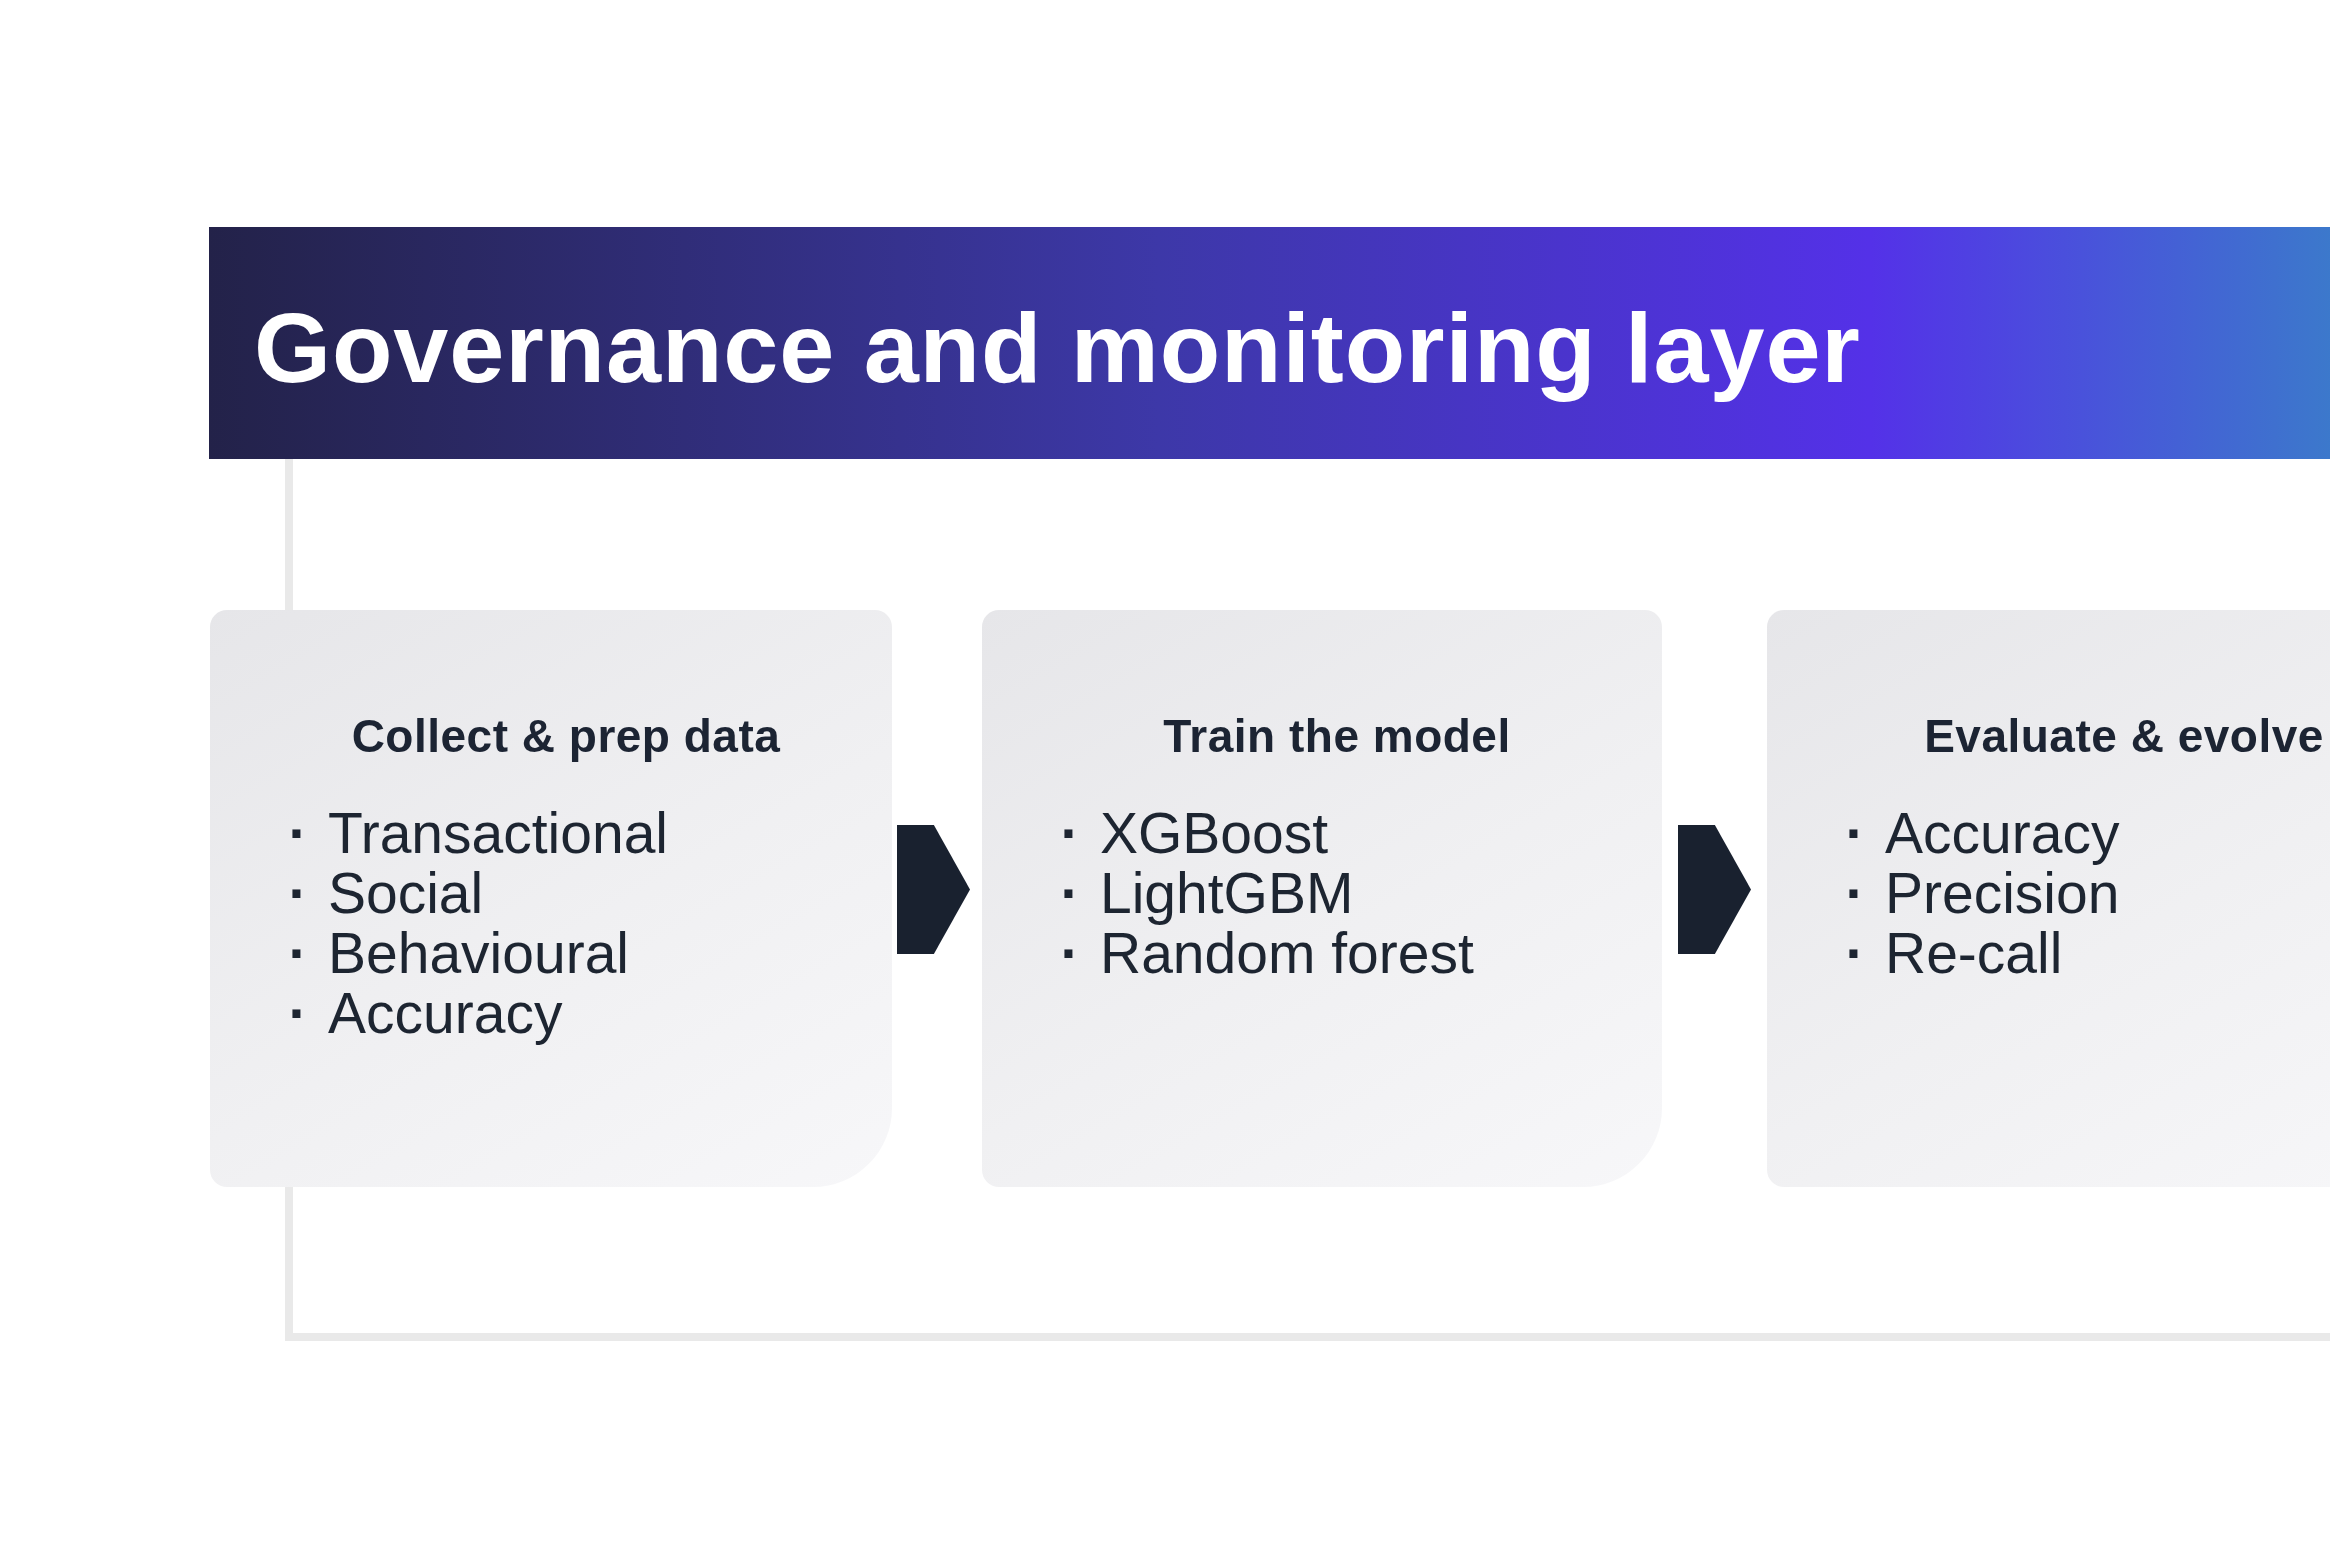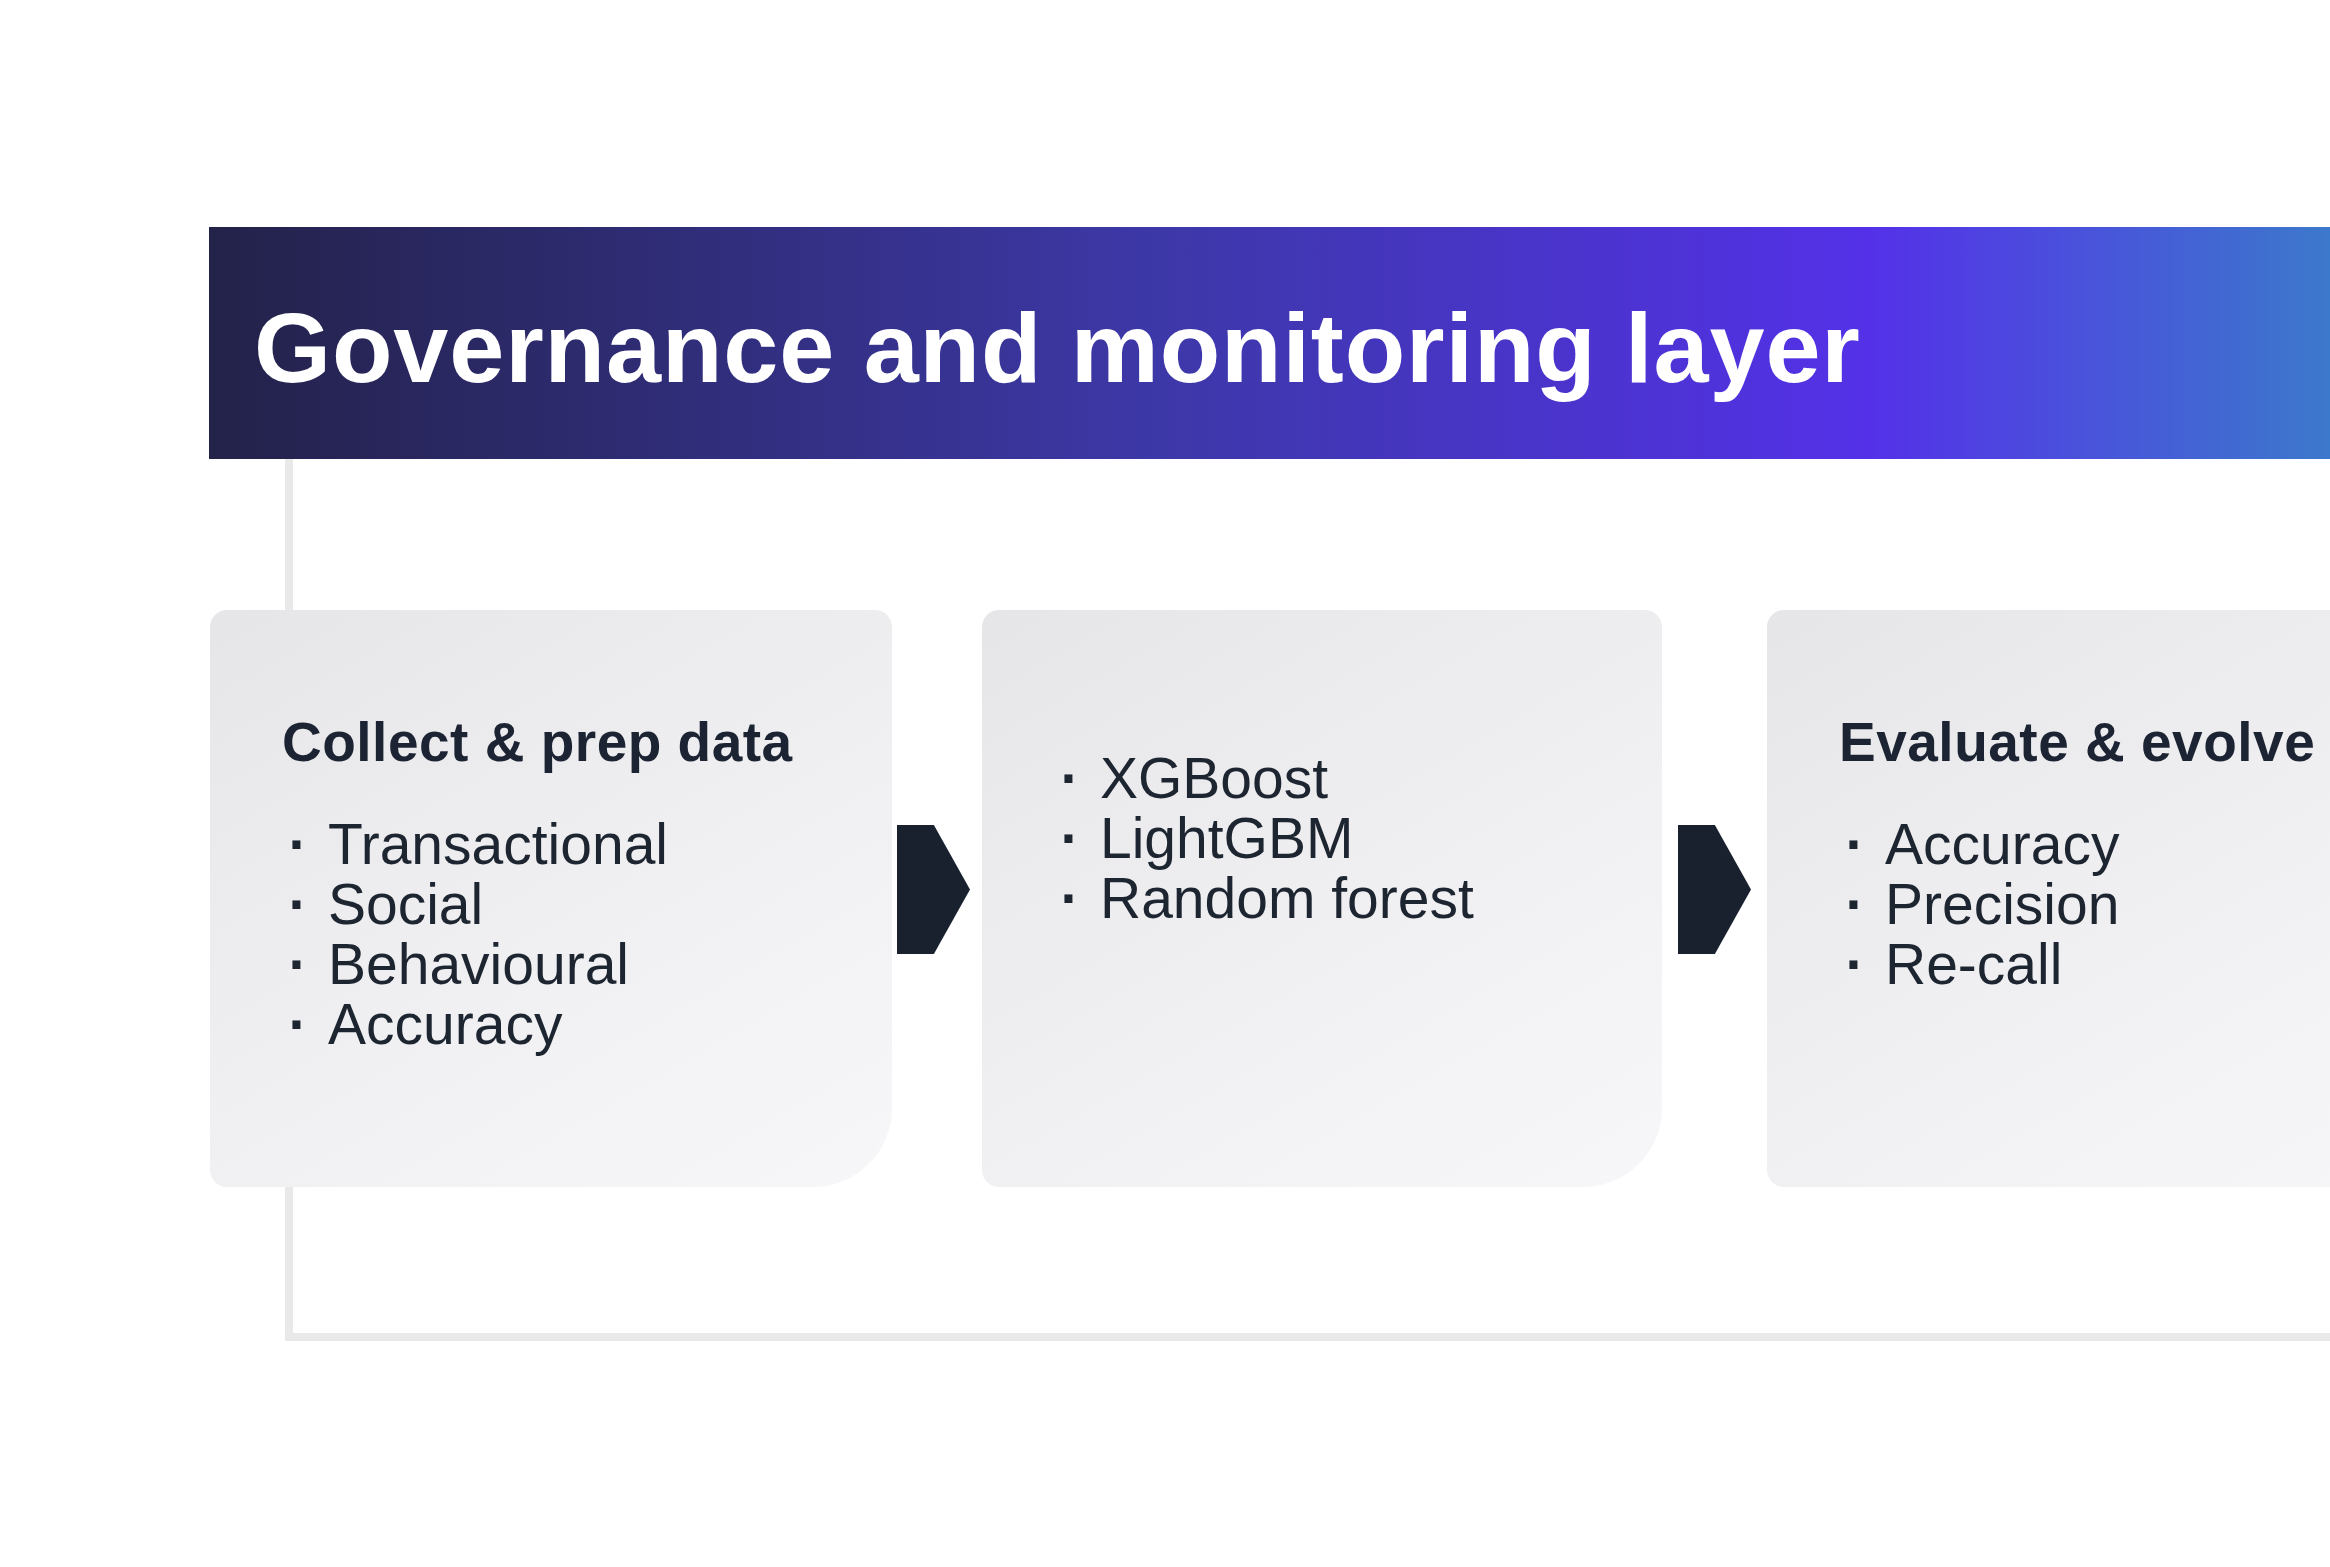--- a/index.html
+++ b/index.html
@@ -69,26 +69,27 @@
     background: linear-gradient(150deg, #e6e6e9 0%, #f0f0f2 55%, #f7f7f9 100%);
     border-radius: 17px 17px 79px 17px;
     padding: 99px 42px 0 72px;
     z-index: 2;
   }
   .card-1 { left: 210px;  width: 682px; }
   .card-2 { left: 982px; width: 680px; }
   .card-3 { left: 1767px; width: 684px; }
 
   .card-title {
-    font-size: 55px;
+    font-size: 46px;
     font-weight: 700;
     color: #1c2433;
     letter-spacing: 0.5px;
     line-height: 1.2;
     white-space: nowrap;
+    text-align: center;
   }
   .card-list {
     list-style: none;
     margin: 39px 0 0 0;
     padding: 0;
   }
   .card-list li {
     display: flex;
     align-items: baseline;
     font-size: 57px;
@@ -134,20 +135,21 @@
       <li>Transactional</li>
       <li>Social</li>
       <li>Behavioural</li>
       <li>Accuracy</li>
     </ul>
   </div>
 
   <div class="arrow arrow-1"></div>
 
   <div class="card card-2">
+    <div class="card-title">Train the model</div>
     <ul class="card-list">
       <li>XGBoost</li>
       <li>LightGBM</li>
       <li>Random forest</li>
     </ul>
   </div>
 
   <div class="arrow arrow-2"></div>
 
   <div class="card card-3">

